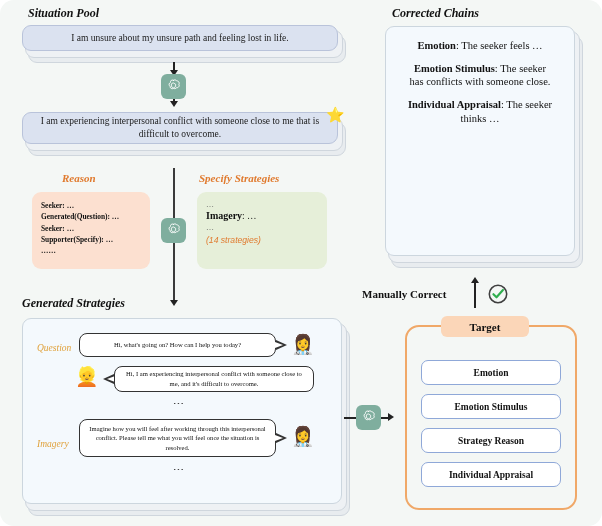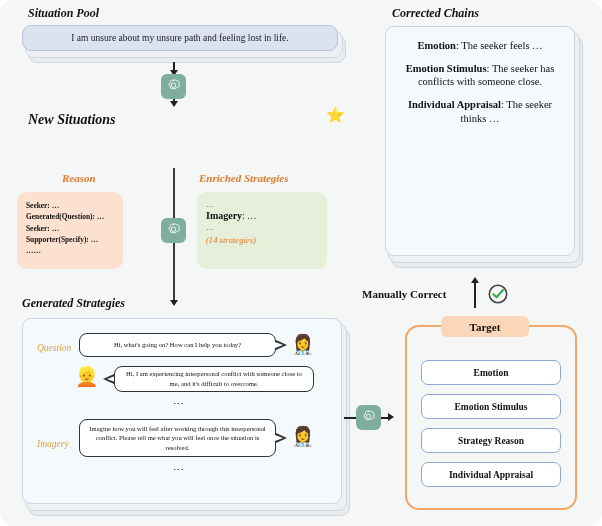--- a/index.html
+++ b/index.html
@@ -43,21 +43,21 @@
   }
   .stack .lay.l1.white{background:#f4f9fd;border:1px solid #ccd6de;}
   .card-text{
     font-family:"Liberation Serif", serif;
     font-size:9.5px;color:#1a1a1a;line-height:1.35;
   }
 
   
   #chains-card .lay.l1{
     align-items:flex-start;justify-content:flex-start;
-    padding:12px 12px;
+    padding:12px 20px;
   }
   .chain-list{width:100%;}
   .chain-item{
     font-family:"Liberation Serif", serif;
     font-size:10.5px;color:#111;line-height:1.3;
     margin-bottom:9px;
   }
   .chain-item:last-child{margin-bottom:0;}
   .chain-item b{font-weight:bold;}
 
@@ -73,21 +73,21 @@
     font-size:7.4px;font-weight:bold;color:#111;line-height:1.52;
     white-space:nowrap;
   }
   .st-line{
     font-family:"Liberation Serif", serif;
     font-size:9.5px;color:#111;line-height:1.22;
   }
   .st-line b{font-weight:bold;font-size:10px;}
   .st-dots{font-size:8px;color:#555;line-height:1.3;}
   .st-count{
-    font-family:Liberation Serif, serif;
+    font-family:Liberation Sans, sans-serif;
     font-style:italic;font-size:8.6px;color:#e07a2e;margin-top:2px;
   }
 
   
   #dialog-card .lay.l1{align-items:flex-start;justify-content:flex-start;padding:0;}
   .dlg-inner{position:relative;width:100%;height:100%;}
   .dlg-label{
     position:absolute;
     font-family:"Liberation Serif", serif;
     font-style:italic;font-size:9.5px;color:#e0a23c;white-space:nowrap;
@@ -217,43 +217,50 @@
       <path fill="none" stroke="#ffffff" stroke-width="1.35" stroke-linejoin="round" stroke-linecap="round" d="M12 3.2c1.6-1.1 3.7-.6 4.6 1 .6-.1 1.3 0 1.9.4 1.5.9 2 2.9 1.1 4.4.4.6.5 1.3.4 2-.3 1.7-1.9 2.9-3.6 2.7-1 1.4-3 1.8-4.5.9-.6.4-1.3.6-2 .5-1.7-.2-3-1.7-2.8-3.4-1.1-.8-1.6-2.3-1.1-3.6.3-.8.9-1.4 1.7-1.8-.1-.7 0-1.4.4-2C8.9 2.8 10.6 2.4 12 3.2z"></path>
       <path fill="none" stroke="#ffffff" stroke-width="1.2" stroke-linejoin="round" stroke-linecap="round" d="M12 7.1 15 8.8v3.4L12 14l-3-1.8V8.8z"></path>
     </svg>
   </div>
 
   <div class="arrow-down" style="left:170px;top:101px;"></div>
   <div class="vline" style="left:173px;top:99px;height:5px;"></div>
 
   <div class="sect-title" style="left:28px;top:94px;font-size:14px;margin-top:18px;">New Situations</div>
 
+  <div class="stack" id="sit-card" style="left:22px;top:112px;width:316px;height:32px;">
+    <div class="lay l3"></div>
+    <div class="lay l2"></div>
+    <div class="lay l1">
+      <span class="card-text">I am experiencing interpersonal conflict with someone close to me that is difficult to overcome.</span>
+    </div>
+  </div>
   <div class="star" style="left:326px;top:108px;">⭐</div>
 
   <div class="sect-title orange" style="left:62px;top:172px;font-size:11px;">Reason</div>
 
-  <div class="softbox peach" style="left:17px;top:192px;width:106px;height:77px;">
+  <div class="softbox peach" style="left:32px;top:192px;width:118px;height:77px;">
     <div class="ex-line">Seeker: …</div>
     <div class="ex-line">Generated(Question): …</div>
     <div class="ex-line">Seeker: …</div>
     <div class="ex-line">Supporter(Specify): …</div>
     <div class="ex-line">……</div>
   </div>
 
   <div class="divider" style="left:173px;top:168px;height:110px;"></div>
   <div class="gpt" style="left:161px;top:218px;">
     <svg viewBox="0 0 24 24" aria-hidden="true">
       <path fill="none" stroke="#ffffff" stroke-width="1.35" stroke-linejoin="round" stroke-linecap="round" d="M12 3.2c1.6-1.1 3.7-.6 4.6 1 .6-.1 1.3 0 1.9.4 1.5.9 2 2.9 1.1 4.4.4.6.5 1.3.4 2-.3 1.7-1.9 2.9-3.6 2.7-1 1.4-3 1.8-4.5.9-.6.4-1.3.6-2 .5-1.7-.2-3-1.7-2.8-3.4-1.1-.8-1.6-2.3-1.1-3.6.3-.8.9-1.4 1.7-1.8-.1-.7 0-1.4.4-2C8.9 2.8 10.6 2.4 12 3.2z"></path>
       <path fill="none" stroke="#ffffff" stroke-width="1.2" stroke-linejoin="round" stroke-linecap="round" d="M12 7.1 15 8.8v3.4L12 14l-3-1.8V8.8z"></path>
     </svg>
   </div>
   <div class="divider" style="left:173px;top:278px;height:24px;"></div>
   <div class="arrow-down" style="left:170px;top:300px;"></div>
 
-  <div class="sect-title orange" style="left:199px;top:172px;font-size:11px;">Enriched Strategies</div>
+  <div class="sect-title orange" style="left:199px;top:172px;font-size:11px;">Specify Strategies</div>
 
   <div class="softbox mint" style="left:197px;top:192px;width:130px;height:77px;">
     <div class="st-dots">…</div>
     <div class="st-line">
       <b>Imagery</b><span>: …</span>
     </div>
     <div class="st-dots">…</div>
     <div class="st-count">(14 strategies)</div>
   </div>
 

